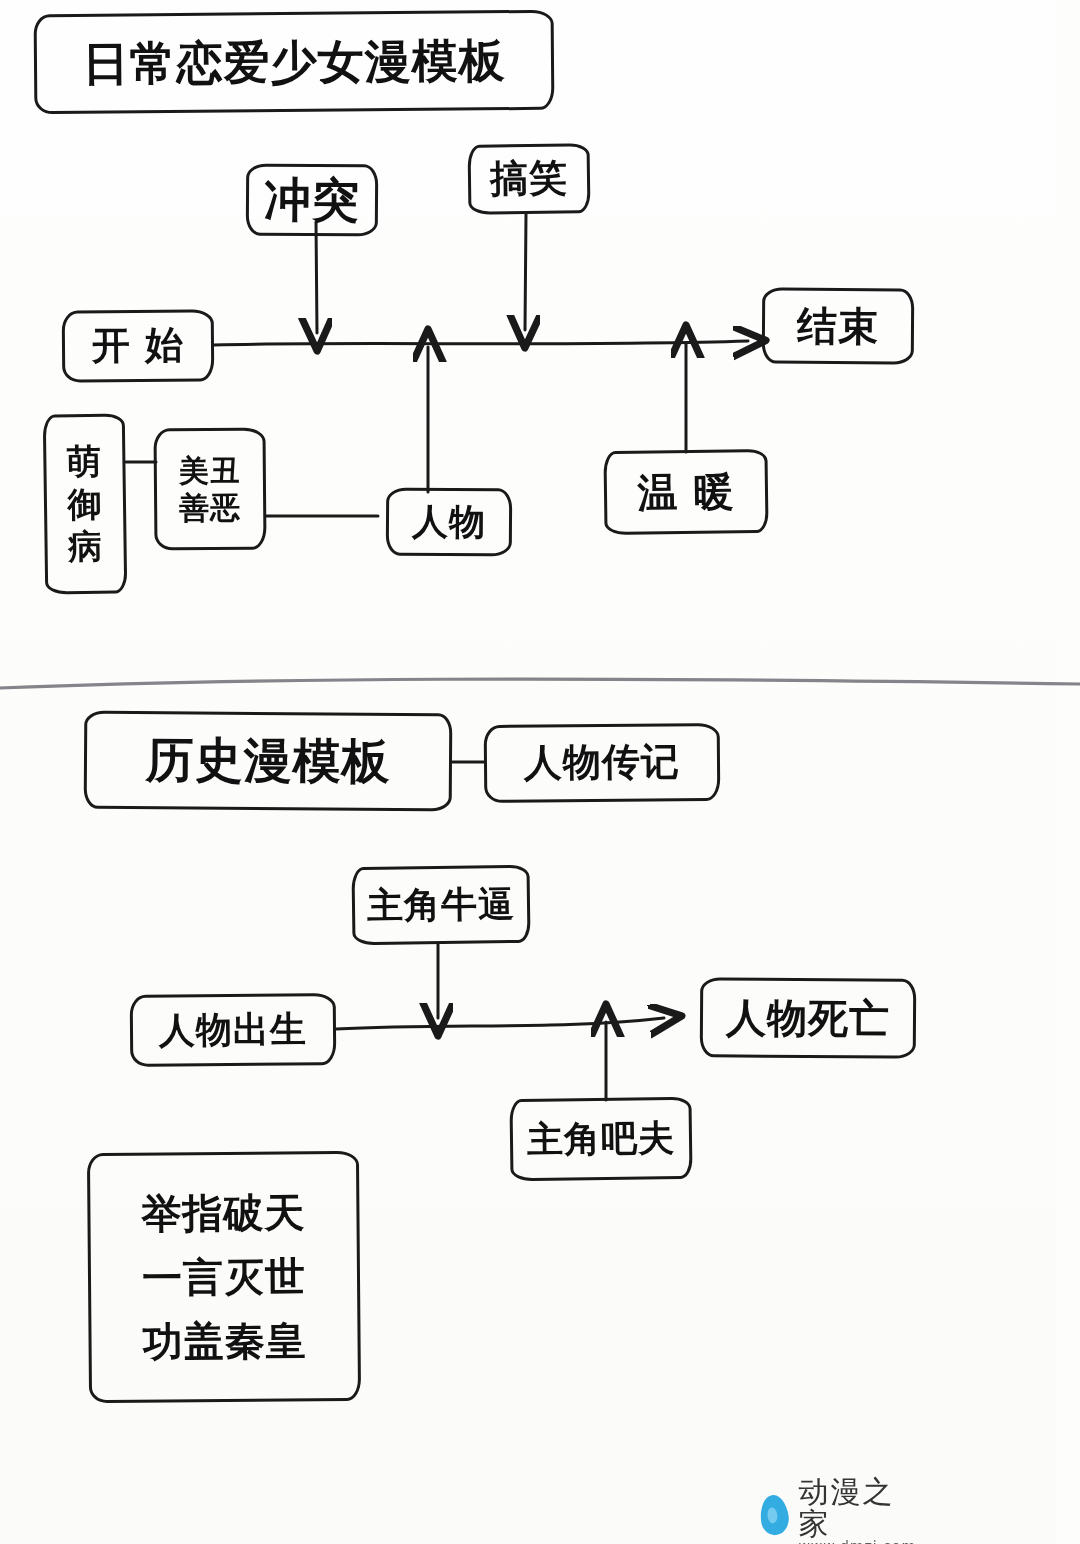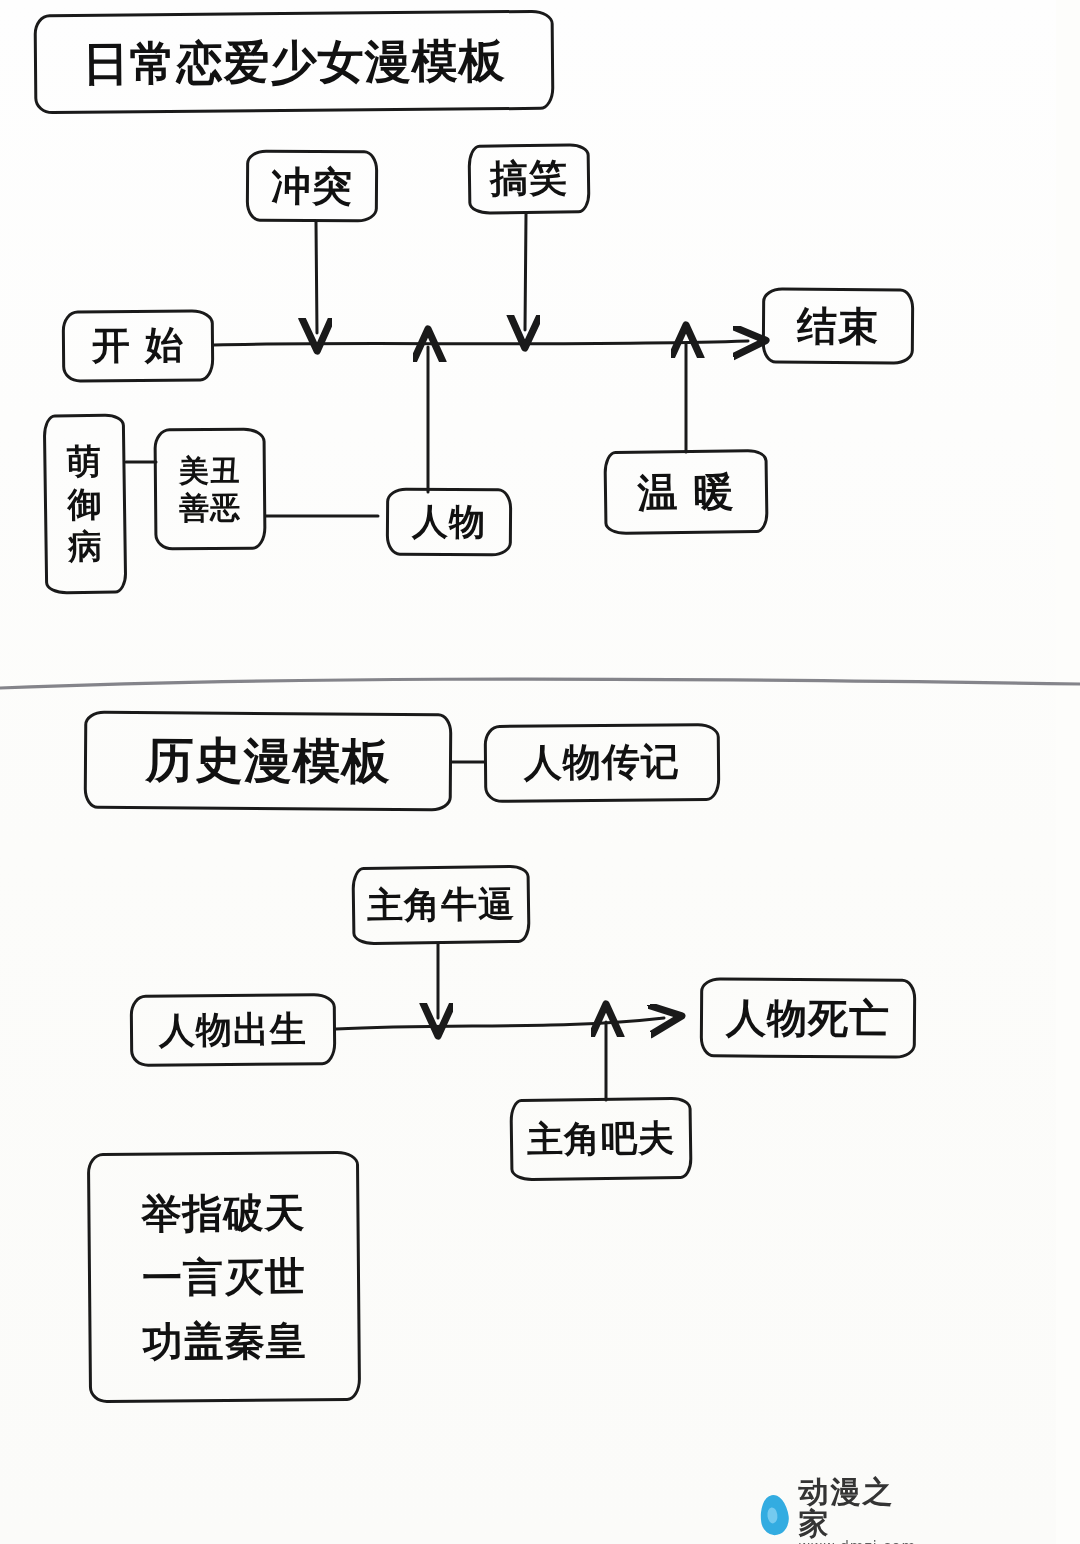--- a/index.html
+++ b/index.html
@@ -75,21 +75,21 @@
     position:absolute;
     left:7px; top:12px;
     width:10px;height:16px;
     background:#7fd0f2;
     border-radius:50%;
     opacity:.8;
   }
   .wm-text { line-height: 1.05; }
   .wm-main {
     font-size: 30px;
-    font-weight: 700;
+    font-weight: 400;
     color: #2a2a2a;
     letter-spacing: 2px;
   }
   .wm-sub {
     font-size: 14px;
     color: #555;
     letter-spacing: 1px;
   }
 </style>
 </head>
@@ -126,21 +126,21 @@
 
     <path d="M438,944 L438,1018" fill="none" stroke="#1a1a1a" stroke-width="3" stroke-linecap="round" marker-end="url(#ah)"></path>
 
     <path d="M606,1100 L606,1022" fill="none" stroke="#1a1a1a" stroke-width="3" stroke-linecap="round" marker-end="url(#ah)"></path>
   </svg>
 
   <div class="node sketch1" style="left:34px; top:12px; width:520px; height:100px; font-size:46px;">
     <span>日常恋爱少女漫模板</span>
   </div>
 
-  <div class="node sketch2" style="left:246px; top:150px; width:132px; height:72px; font-size:40px;text-align:right;">
+  <div class="node sketch2" style="left:246px; top:164px; width:132px; height:72px; font-size:47px;text-align:right;">
     <span>冲突</span>
   </div>
 
   <div class="node sketch3" style="left:468px; top:144px; width:122px; height:70px; font-size:38px;">
     <span>搞笑</span>
   </div>
 
   <div class="node sketch1" style="left:62px; top:310px; width:152px; height:72px; font-size:38px;">
     <span>开 始</span>
   </div>

